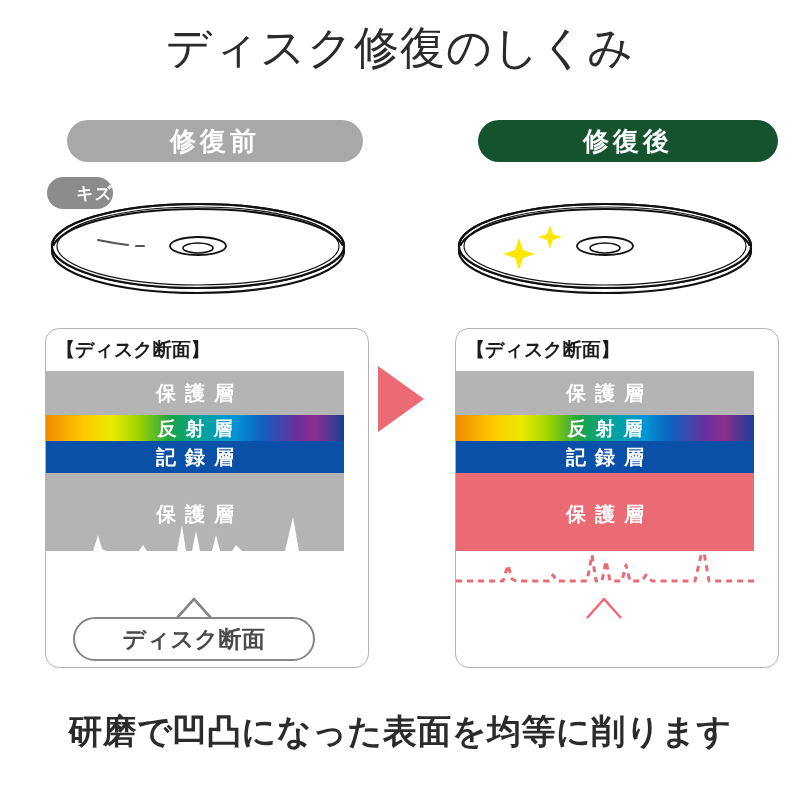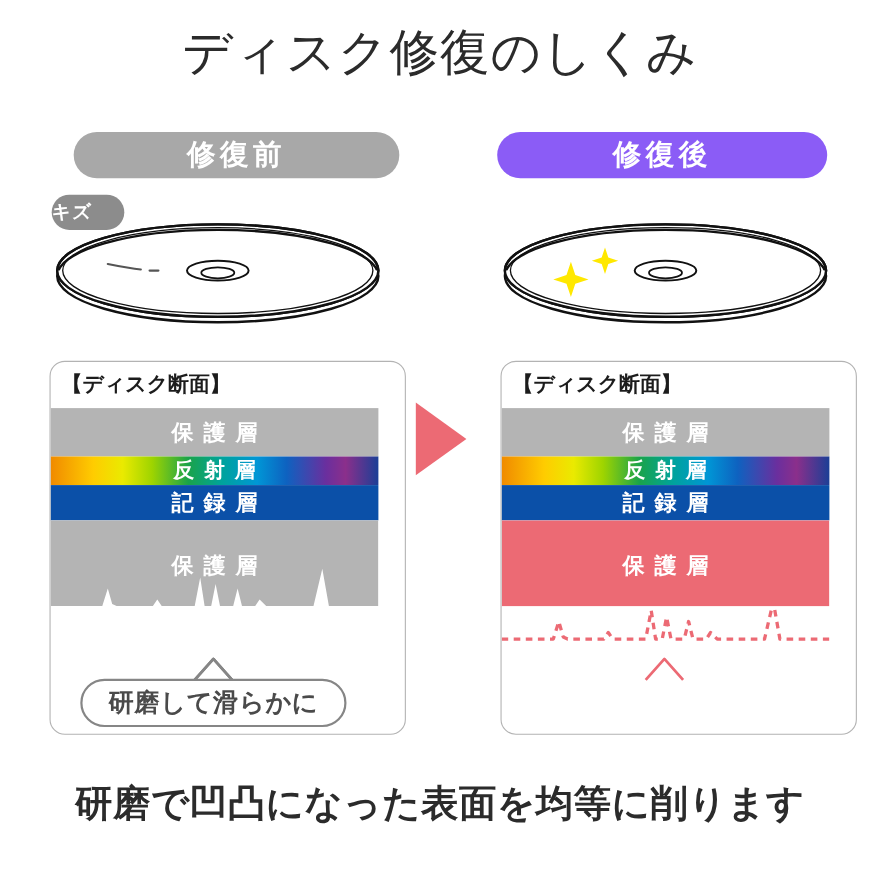--- a/index.html
+++ b/index.html
@@ -30,32 +30,32 @@
     height:42px;
     border-radius:21px;
     color:#ffffff;
     font-size:26px;
     line-height:42px;
     text-align:center;
     letter-spacing:4px;
     font-weight:600;
   }
   .pill-before{left:67px;top:120px;width:296px;background:#a8a8a8;}
-  .pill-after{left:452px;top:120px;width:300px;background:#8b5cf6;}
+  .pill-after{left:478px;top:120px;width:300px;background:#14532d;}
 
   
   .kizu-bubble{
     position:absolute;left:47px;top:177px;
     width:66px;height:32px;
     background:#8c8c8c;
     border-radius:16px;
     color:#ffffff;
     font-size:17px;
     line-height:32px;
-    text-align:left;
+    text-align:right;
     letter-spacing:1px;
     font-weight:600;
   }
   .kizu-tail{
     position:absolute;left:82px;top:203px;
     width:0;height:0;
   }
 
   
   .disk-wrap{position:absolute;}
@@ -202,21 +202,21 @@
     </svg>
     <div class="layer-bottom">
       <div class="layer-bottom-label">保護層</div>
     </div>
 
     <svg class="callout-tail" viewBox="0 0 40 22">
       <path d="M3,21 L20,2 L37,21" fill="none" stroke="#868686" stroke-width="2.5" stroke-linejoin="round"></path>
       <path d="M5,22 L20,5 L35,22 Z" fill="#ffffff"></path>
       <path d="M3,21 L20,2 L37,21" fill="none" stroke="#868686" stroke-width="2.5" stroke-linejoin="round"></path>
     </svg>
-    <div class="callout callout-left">研磨して滑らかに</div>
+    <div class="callout callout-left">ディスク断面</div>
   </div>
 
   <div class="center-arrow"></div>
 
   <div class="pill pill-after">修復後</div>
 
   <svg class="disk-wrap disk-right" viewBox="0 0 300 110">
     <ellipse cx="150" cy="48" rx="146" ry="42" fill="#ffffff" stroke="#111111" stroke-width="2.2"></ellipse>
     <ellipse cx="150" cy="53" rx="146" ry="42" fill="none" stroke="#111111" stroke-width="2.2"></ellipse>
     <path d="M4,48 A146,42 0 0 0 296,48" fill="#ffffff" stroke="none"></path>

